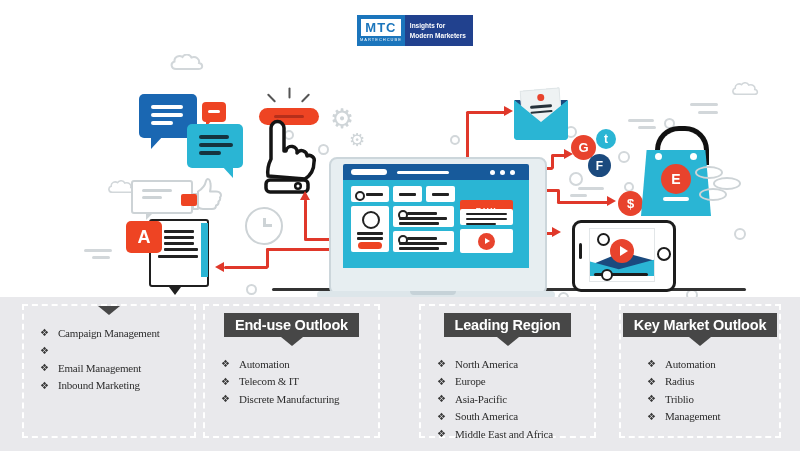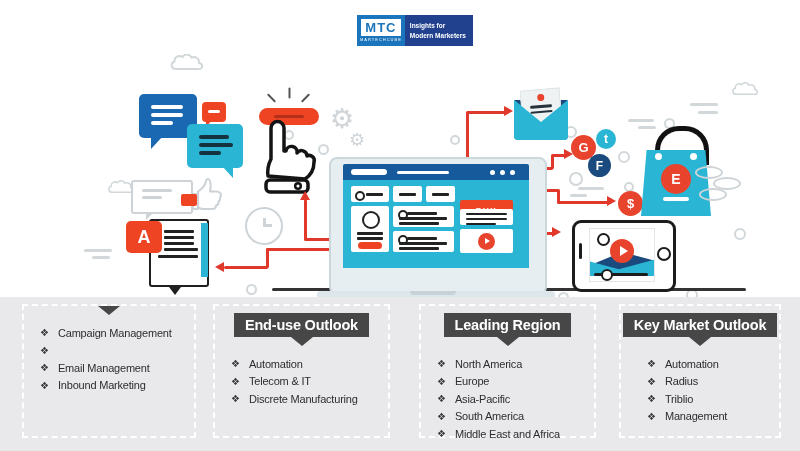--- a/index.html
+++ b/index.html
@@ -69,21 +69,21 @@
   .play-tri{width:0;height:0;border-top:5px solid transparent;border-bottom:5px solid transparent;border-left:8px solid #fff;margin-left:3px;}
 
   
   .bottom{position:absolute;left:0;top:297px;width:800px;height:154px;background:#e9e9ec;}
   .panel{position:absolute;top:7px;height:134px;border:2px dashed #ffffff;box-sizing:border-box;}
   .col-badge{margin:7px auto 0;width:max-content;background:#474747;color:#fff;font-weight:bold;font-size:14.5px;padding:4px 11px;letter-spacing:-0.2px;}
   .col-tri{width:0;height:0;border-left:11px solid transparent;border-right:11px solid transparent;border-top:9px solid #474747;margin:0 auto;}
   .items{margin-top:9px;padding-left:16px;}
   .row{display:flex;align-items:center;gap:9px;height:17.5px;white-space:nowrap;}
   .blt{font-size:10px;color:#3a3a3a;font-family:"DejaVu Sans",sans-serif;}
-  .itx{font-size:11px;color:#2d2d2d;letter-spacing:-0.2px;}
+  .itx{font-size:11px;color:#2d2d2d;letter-spacing:-0.2px;font-family:Liberation Serif, serif;}
 
   .clock{position:absolute;left:245px;top:207px;width:34px;height:34px;border:2.5px solid #cdd3d6;border-radius:50%;}
   .clock .h1{position:absolute;left:16px;top:9px;width:2.5px;height:9px;background:#cdd3d6;}
   .clock .h2{position:absolute;left:16px;top:15px;width:9px;height:2.5px;background:#cdd3d6;}
   .pill-btn{position:absolute;left:259px;top:108px;width:60px;height:17px;background:#ee4423;border-radius:9px;}
   .pill-btn .in{position:absolute;left:15px;top:7px;width:30px;height:3px;background:#b52f1b;border-radius:2px;}
   .spark{position:absolute;width:11px;height:2px;background:#555;border-radius:2px;}
 </style>
 </head>
 <body>
@@ -343,21 +343,21 @@
             <span class="blt">❖</span>
             <span class="itx">Email Management</span>
           </div>
         <div class="row">
             <span class="blt">❖</span>
             <span class="itx">Inbound Marketing</span>
           </div>
       </div>
     </div>
 
-    <div class="panel" style="left:213px;width:177px">
+    <div class="panel" style="left:203px;width:177px">
       <div class="col-badge">End-use Outlook</div>
       <div class="col-tri"></div>
       <div class="items">
         <div class="row">
             <span class="blt">❖</span>
             <span class="itx">Automation</span>
           </div>
         <div class="row">
             <span class="blt">❖</span>
             <span class="itx">Telecom &amp; IT</span>

